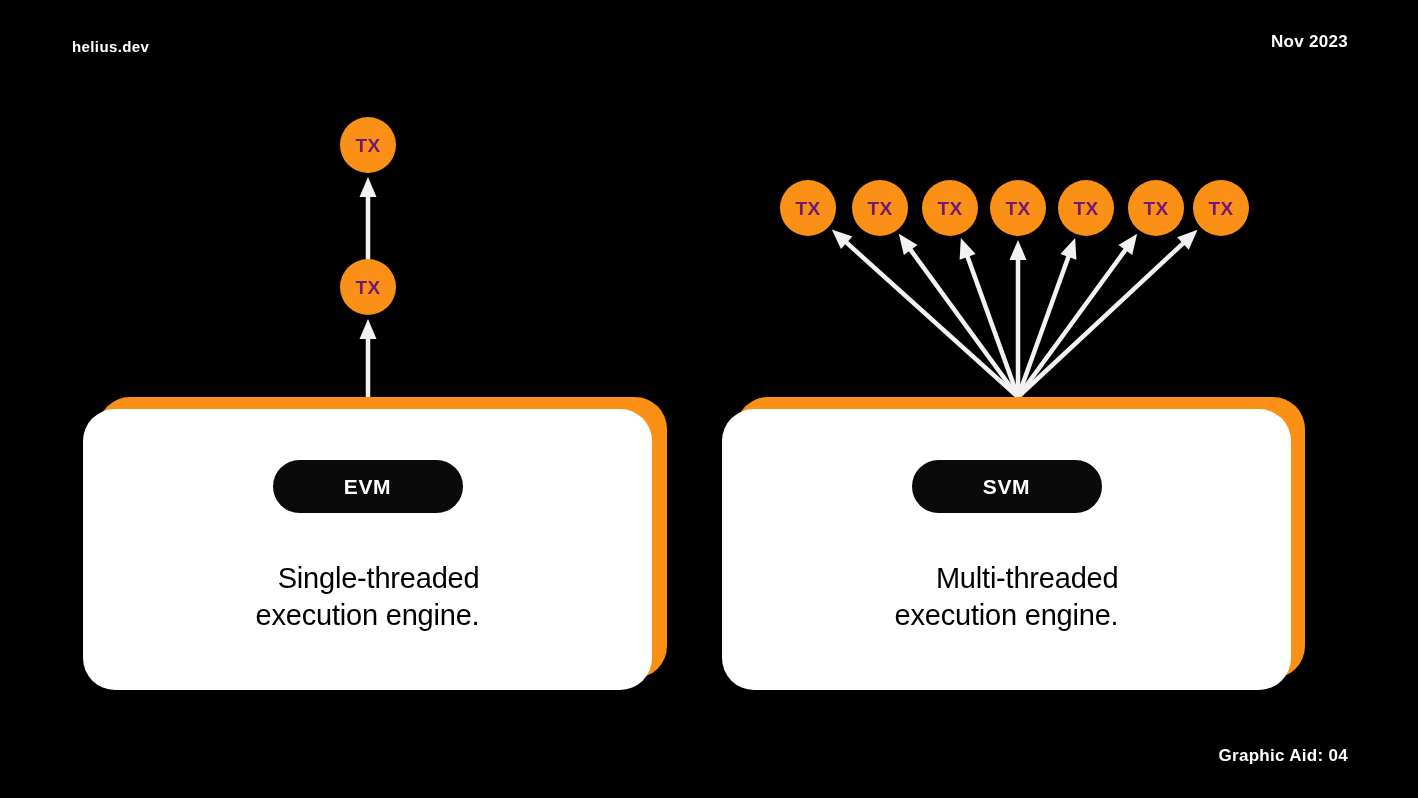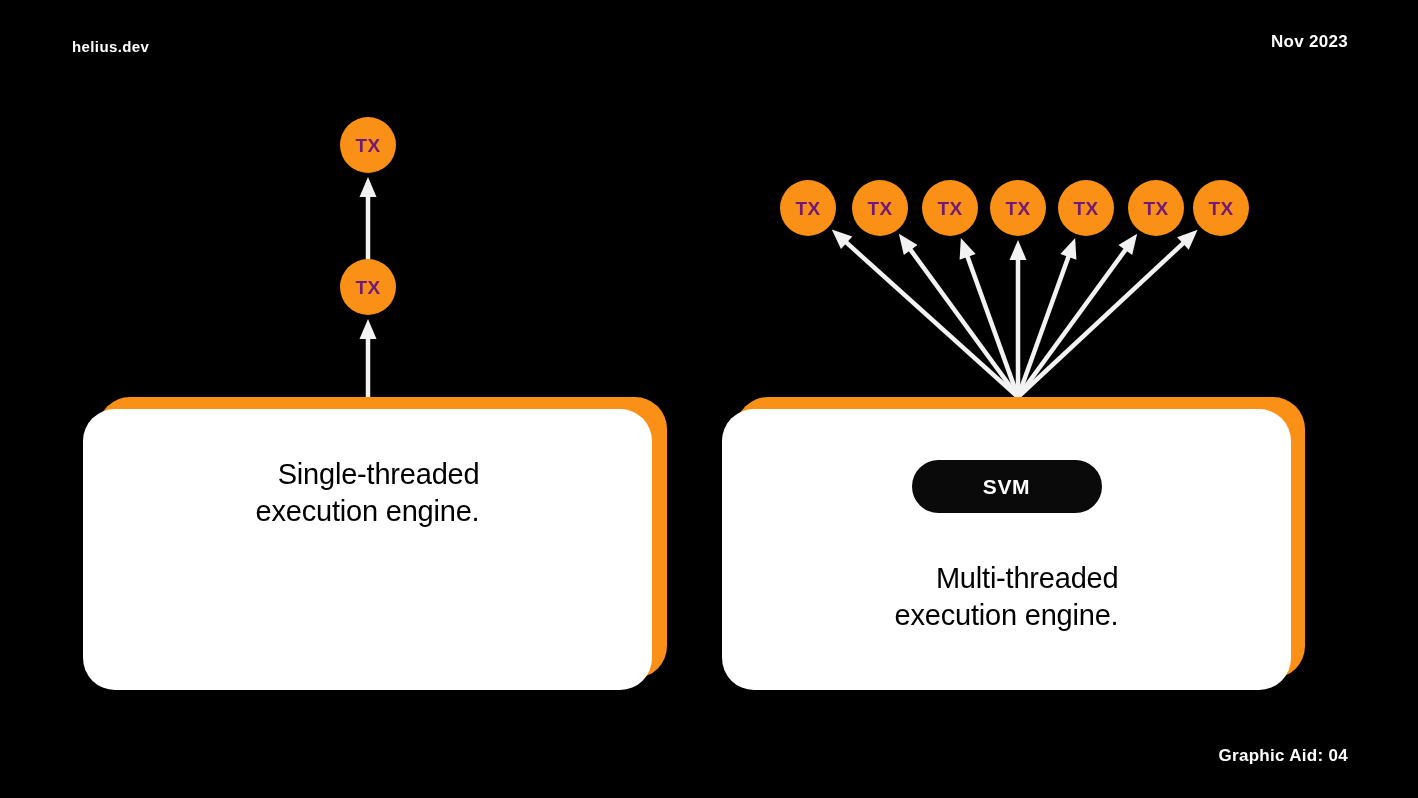--- a/index.html
+++ b/index.html
@@ -151,20 +151,23 @@
       <g>
         <line x1="1018" y1="397" x2="1184.4053012784325" y2="242.07092639594217" stroke="#F2F2F2" stroke-width="4.5"></line>
         <polygon points="1197.5793928181968,229.80539289340297 1188.7335708168798,249.6548622344463 1177.1494558422596,237.21266466911337" fill="#F2F2F2"></polygon>
       </g>
     </svg>
 
   <div class="card-wrap" id="left-card-wrap" style="left: 0px; top: 0px; width: 1418px; height: 798px;">
     <div class="card-shadow" id="left-card-shadow" style="left: 98px; top: 397px; width: 569px; height: 281px; background: rgb(250, 144, 22);"></div>
     <div class="card-face" id="left-card-face" style="left: 83px; top: 409px; width: 569px; height: 281px; background: rgb(255, 255, 255);">
       <div class="card-inner">
+        <div class="pill">
+          <span>EVM</span>
+        </div>
         <div class="card-caption">
           <span class="ln">Single-threaded</span>
           <span class="ln">execution engine.</span>
         </div>
       </div>
     </div>
   </div>
 
   <div class="card-wrap" id="right-card-wrap" style="left: 0px; top: 0px; width: 1418px; height: 798px;">
     <div class="card-shadow" id="right-card-shadow" style="left: 736px; top: 397px; width: 569px; height: 281px; background: rgb(250, 144, 22);"></div>

